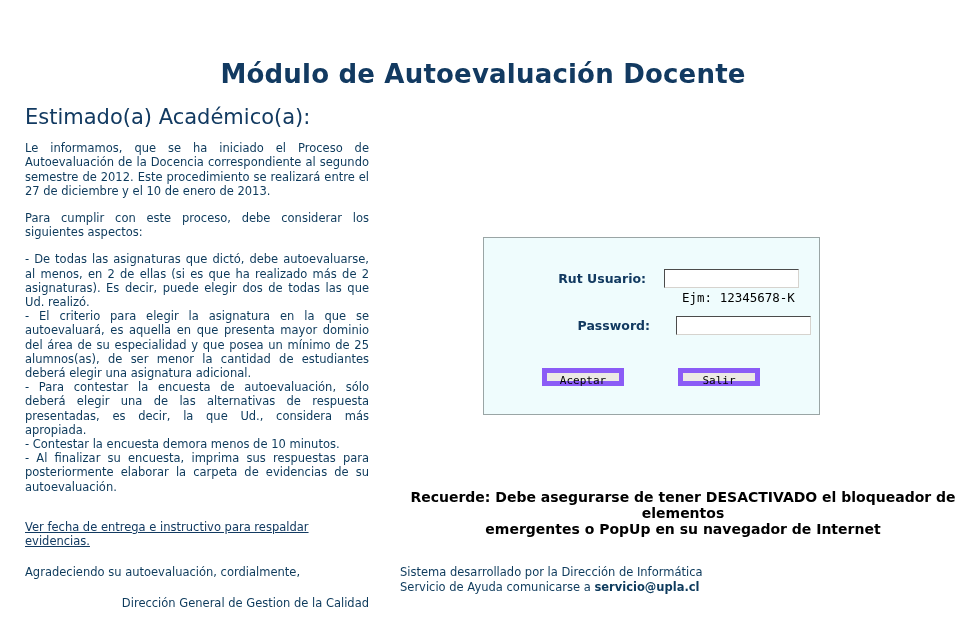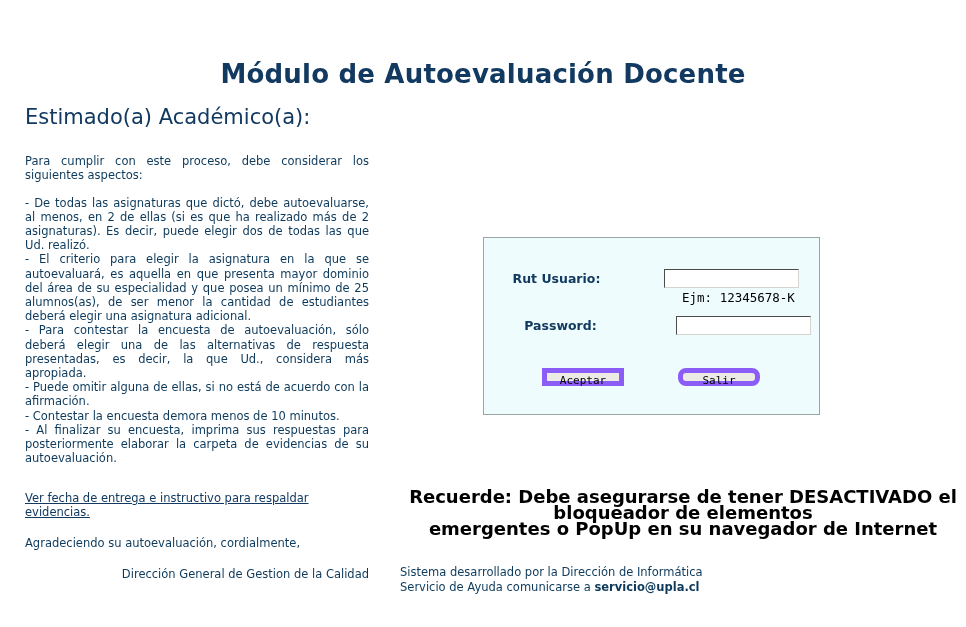--- a/index.html
+++ b/index.html
@@ -94,22 +94,22 @@
   .form-row {
     position: absolute;
     display: flex;
     align-items: center;
   }
   #row-rut { left: 0; top: 31px; width: 100%; }
   #row-password { left: 4px; top: 78px; width: 100%; gap: 8px; }
 
   .field-label {
     width: 180px;
-    text-align: center;
-    padding-right: 35px;
+    text-align: right;
+    padding-right: 18px;
     box-sizing: border-box;
     font-family: "DejaVu Sans", sans-serif;
     font-size: 12.5px;
     font-weight: bold;
     color: #123a61;
   }
   .text-input {
     width: 135px;
     height: 19px;
     box-sizing: border-box;
@@ -148,31 +148,31 @@
     font-family: "DejaVu Sans Mono", monospace;
     font-size: 11px;
     color: #000000;
     text-align: center;
     line-height: 16px;
     cursor: pointer;
     padding: 0;
     box-sizing: border-box;
   }
   #accept-button { left: 58px; }
-  #exit-button   { left: 194px; border-radius: 8px; }
+  #exit-button   { left: 194px; }
 
   
   #popup-warning {
     position: absolute;
     left: 400px;
     top: 489px;
     width: 566px;
     text-align: center;
     font-family: "DejaVu Sans", sans-serif;
-    font-size: 18px;
+    font-size: 14px;
     font-weight: bold;
     color: #000000;
     line-height: 16px;
   }
 
   
   #footer {
     position: absolute;
     left: 400px;
     top: 565px;
@@ -187,32 +187,32 @@
 </style>
 </head>
 <body>
 
 <div id="page-title">Módulo de Autoevaluación Docente</div>
 
 <div id="left-column">
 
   <div id="greeting-heading">Estimado(a) Académico(a):</div>
 
+  <p class="body-para">Le informamos, que se ha iniciado el Proceso de Autoevaluación de la Docencia correspondiente al segundo semestre de 2012. Este procedimiento se realizará entre el 27 de diciembre y el 10 de enero de 2013.</p>
 
   <div class="para-gap"></div>
 
   <p class="body-para">Para cumplir con este proceso, debe considerar los siguientes aspectos:</p>
 
   <div class="para-gap"></div>
 
   <div class="bullet-block">
     <p class="body-para">- De todas las asignaturas que dictó, debe autoevaluarse, al menos, en 2 de ellas (si es que ha realizado más de 2 asignaturas). Es decir, puede elegir dos de todas las que Ud. realizó.</p>
     <p class="body-para">- El criterio para elegir la asignatura en la que se autoevaluará, es aquella en que presenta mayor dominio del área de su especialidad y que posea un mínimo de 25 alumnos(as), de ser menor la cantidad de estudiantes deberá elegir una asignatura adicional.</p>
     <p class="body-para">- Para contestar la encuesta de autoevaluación, sólo deberá elegir una de las alternativas de respuesta presentadas, es decir, la que Ud., considera más apropiada.</p>
-    <p class="body-para">- Puede omitir alguna de ellas, si no está de acuerdo con la afirmación.</p>
     <p class="body-para">- Contestar la encuesta demora menos de 10 minutos.</p>
     <p class="body-para">- Al finalizar su encuesta, imprima sus respuestas para posteriormente elaborar la carpeta de evidencias de su autoevaluación.</p>
   </div>
 
   <div style="height:26px"></div>
 
   <a id="evidence-link">Ver fecha de entrega e instructivo para respaldar evidencias.</a>
 
   <div id="thanks-line">Agradeciendo su autoevaluación, cordialmente,</div>
 

